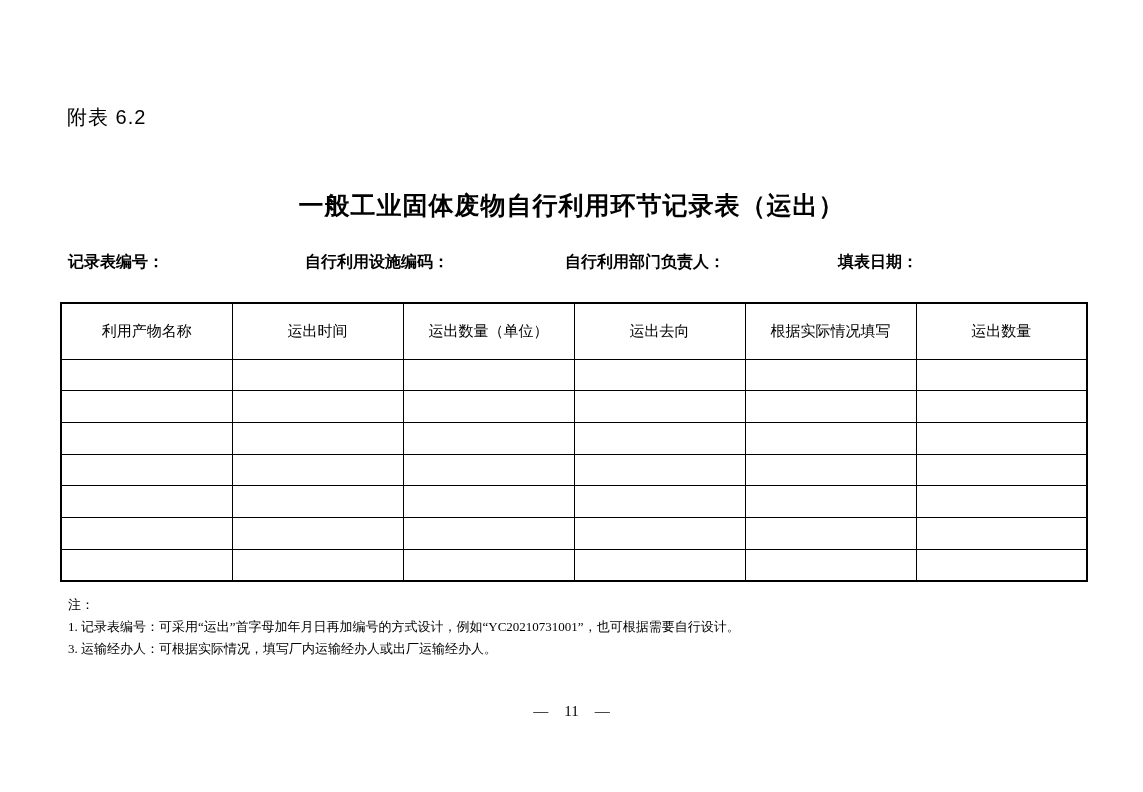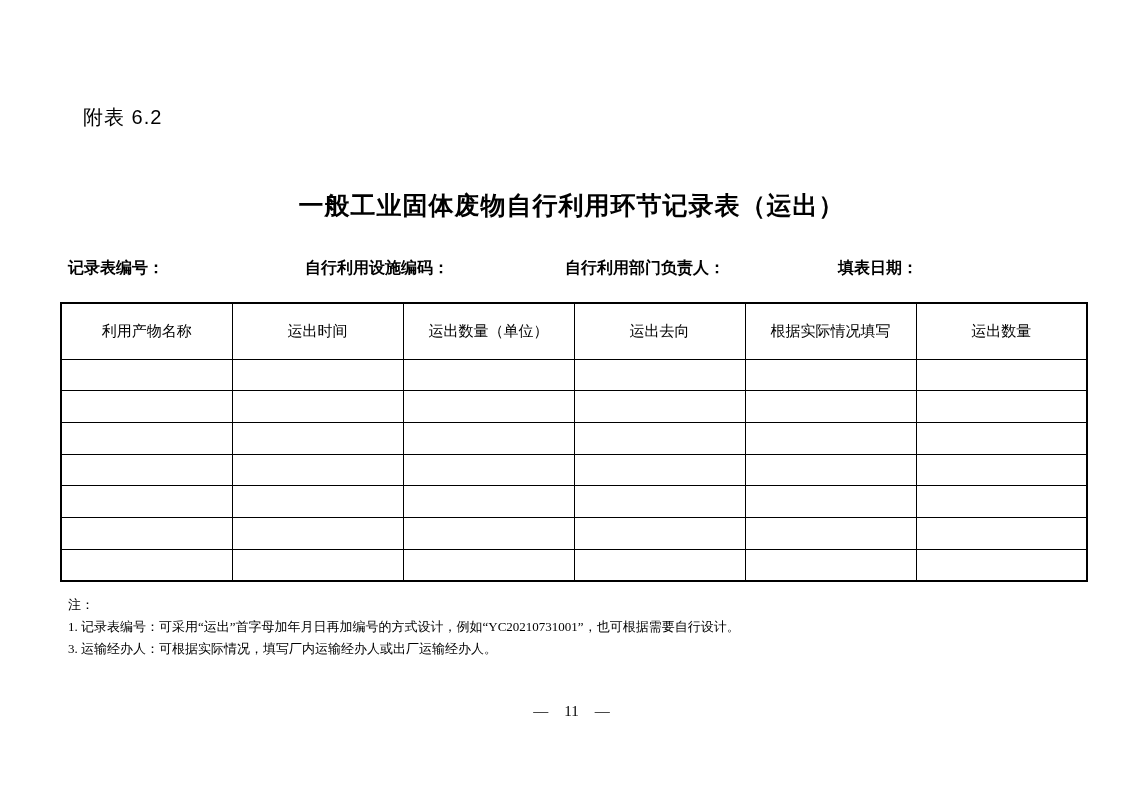--- a/index.html
+++ b/index.html
@@ -13,33 +13,32 @@
     font-family: "Liberation Sans", sans-serif;
     overflow: hidden;
   }
   .appendix-label {
     position: absolute;
     left: 67px;
     top: 104px;
     font-size: 20px;
     font-weight: 400;
     letter-spacing: 1px;
-    margin-left: 16px;
   }
   .doc-title {
     position: absolute;
     left: 0;
     top: 189px;
     width: 100%;
     text-align: center;
     font-size: 25px;
     font-weight: 700;
     letter-spacing: 1px;
   }
-  .meta-row { position: absolute; top: 258px; left: 0; width: 100%; height: 22px; }
+  .meta-row { position: absolute; top: 252px; left: 0; width: 100%; height: 22px; }
   .meta-field {
     position: absolute;
     top: 0;
     font-size: 16px;
     font-weight: 700;
     white-space: nowrap;
   }
   .meta-field.f0 { left: 68px; }
   .meta-field.f1 { left: 305px; }
   .meta-field.f2 { left: 565px; }

